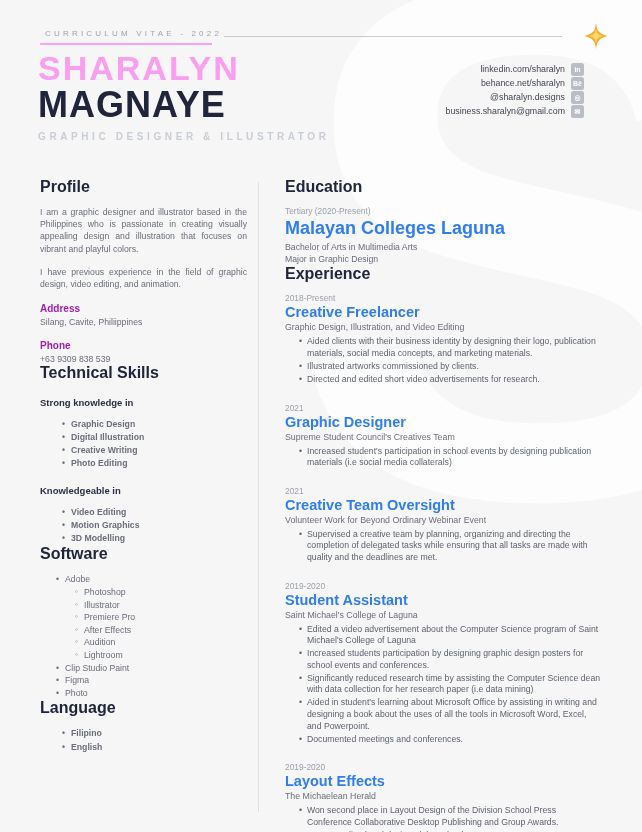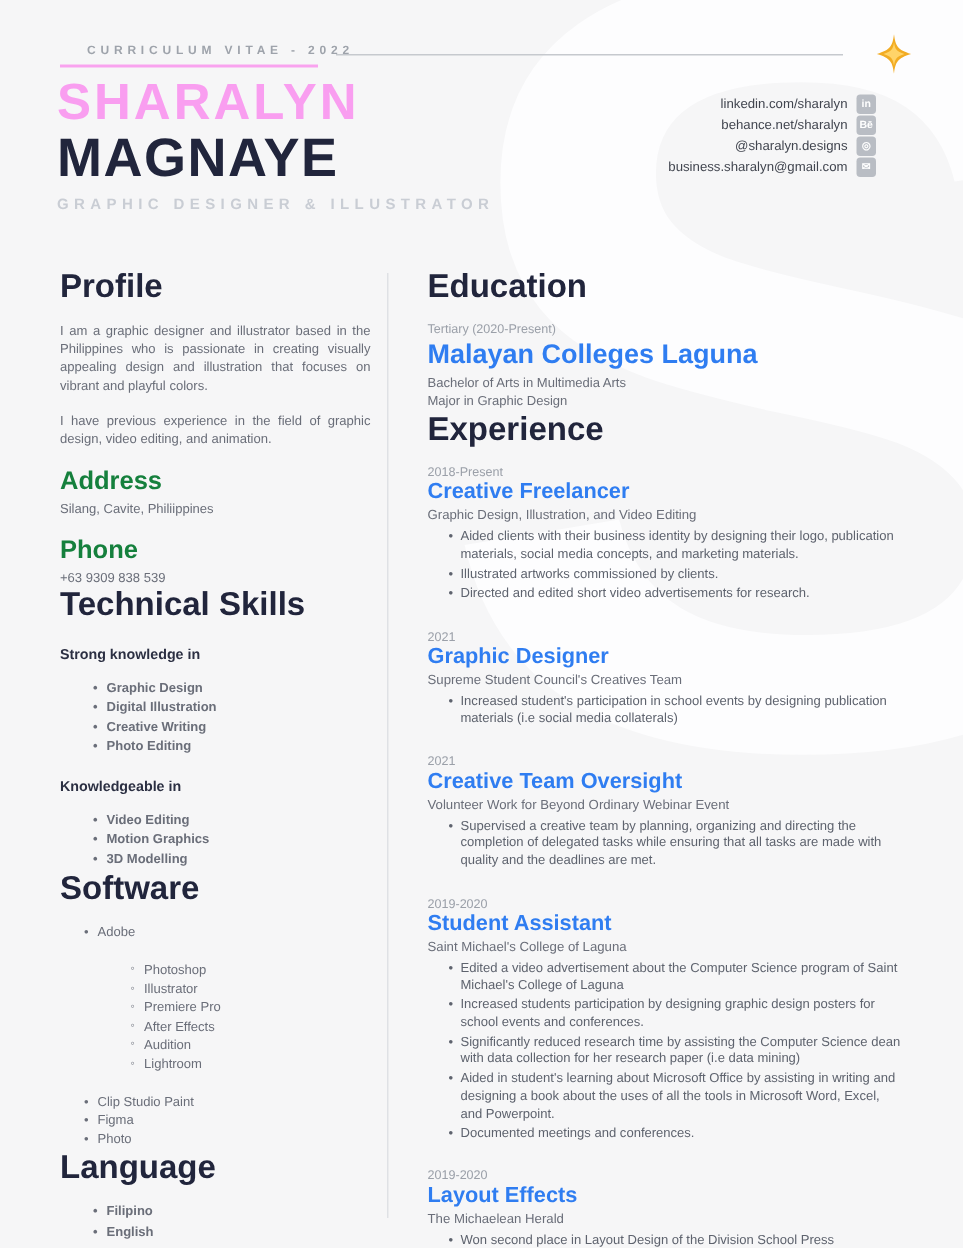--- a/index.html
+++ b/index.html
@@ -7,52 +7,52 @@
     position:relative;width:642px;height:832px;margin:0 auto;
     background:#f6f6f7;overflow:hidden;
     font-family:"Liberation Sans", sans-serif;
   }
   .watermark{
     position:absolute;top:-130px;right:-140px;
     font-size:740px;font-weight:bold;line-height:1;
     color:#fdfdfe;user-select:none;pointer-events:none;
   }
   
-  .kicker{position:absolute;left:58px;top:29px;font-size:8px;letter-spacing:3.2px;color:#9ea3ab;font-weight:bold;}
+  .kicker{position:absolute;left:45px;top:29px;font-size:8px;letter-spacing:3.2px;color:#9ea3ab;font-weight:normal;}
   .kicker-underline{position:absolute;left:40px;top:43px;width:172px;height:2px;background:#F9A3EF;}
   .header-rule{position:absolute;left:224px;top:36px;width:338px;height:1px;background:#c6c9ce;}
   .sparkle{position:absolute;left:582px;top:22px;width:28px;height:28px;}
   .name-block{position:absolute;left:38px;top:50px;}
   .first-name{font-size:34px;font-weight:bold;color:#F99EF0;letter-spacing:2px;line-height:1.1;}
   .last-name{font-size:36px;font-weight:bold;color:#21253C;letter-spacing:1px;line-height:1.02;}
   .tagline{font-size:10px;font-weight:bold;letter-spacing:3.6px;color:#C9CDD4;margin-top:7px;text-align:center;}
   .contacts{position:absolute;right:58px;top:63px;display:flex;flex-direction:column;align-items:flex-end;gap:1.5px;}
   .contact-row{display:flex;align-items:center;gap:6px;height:12.5px;cursor:pointer;}
   .contact-text{font-size:8.8px;color:#41454f;}
   .cicon{width:13px;height:13px;border-radius:2.5px;background:#b9bdc4;color:#fff;
          font-size:7px;font-weight:bold;display:flex;align-items:center;justify-content:center;line-height:1;}
   
   .divider{position:absolute;left:258px;top:182px;width:1px;height:630px;background:#dfe1e5;}
   .left-col{position:absolute;left:40px;top:178px;width:207px;}
   .right-col{position:absolute;left:285px;top:178px;width:318px;}
-  h2.section{font-size:22px;font-weight:bold;color:#21253C;margin:0 0 10px 0;}
+  h2.section{font-size:16px;font-weight:bold;color:#21253C;margin:0 0 10px 0;}
   
   .profile-p{font-size:8.7px;line-height:1.4;color:#6a6e79;text-align:justify;margin:0 0 11px 0;}
-  .mini-label{color:#15803d;font-weight:bold;font-size:17px;margin:13px 0 3px 0;}
+  .mini-label{color:#a21caf;font-weight:bold;font-size:10px;margin:13px 0 3px 0;}
   .mini-value{font-size:8.7px;color:#6a6e79;}
   .h2-skills{margin-top:27px;}
   .skill-label{font-size:9.5px;font-weight:bold;color:#2b2f42;margin:15px 0 10px 0;}
   ul.dotlist{list-style:none;margin:0;padding:0 0 0 22px;font-weight:bold;}
   ul.dotlist li{font-size:8.7px;color:#6a6e79;line-height:1.5;position:relative;padding-left:9px;}
   ul.dotlist li::before{content:"•";position:absolute;left:0;top:0;}
   .h2-software{margin-top:30px;}
   ul.swlist{list-style:none;margin:0;padding:0 0 0 16px;}
   ul.swlist > li{font-size:8.7px;color:#6a6e79;line-height:1.45;position:relative;padding-left:9px;}
   ul.swlist > li::before{content:"•";position:absolute;left:0;top:0;}
-  ul.swsub{list-style:none;margin:12px;padding:0 0 0 10px;}
+  ul.swsub{list-style:none;margin:0;padding:0 0 0 10px;}
   ul.swsub li{font-size:8.7px;color:#6a6e79;line-height:1.45;position:relative;padding-left:9px;}
   ul.swsub li::before{content:"◦";position:absolute;left:0;top:0;font-size:8px;}
   .h2-language{margin-top:24px;}
   
   .edu-period{font-size:8.4px;color:#9ba0a9;}
   .edu-school{font-size:18px;font-weight:bold;color:#2F7DF1;margin:2px 0 3px 0;}
   .edu-line{font-size:8.7px;color:#6a6e79;line-height:1.35;}
   .h2-exp{margin-top:29px;}
   .entry{margin-bottom:17px;}
   .entry-period{font-size:8.4px;color:#9ba0a9;}

